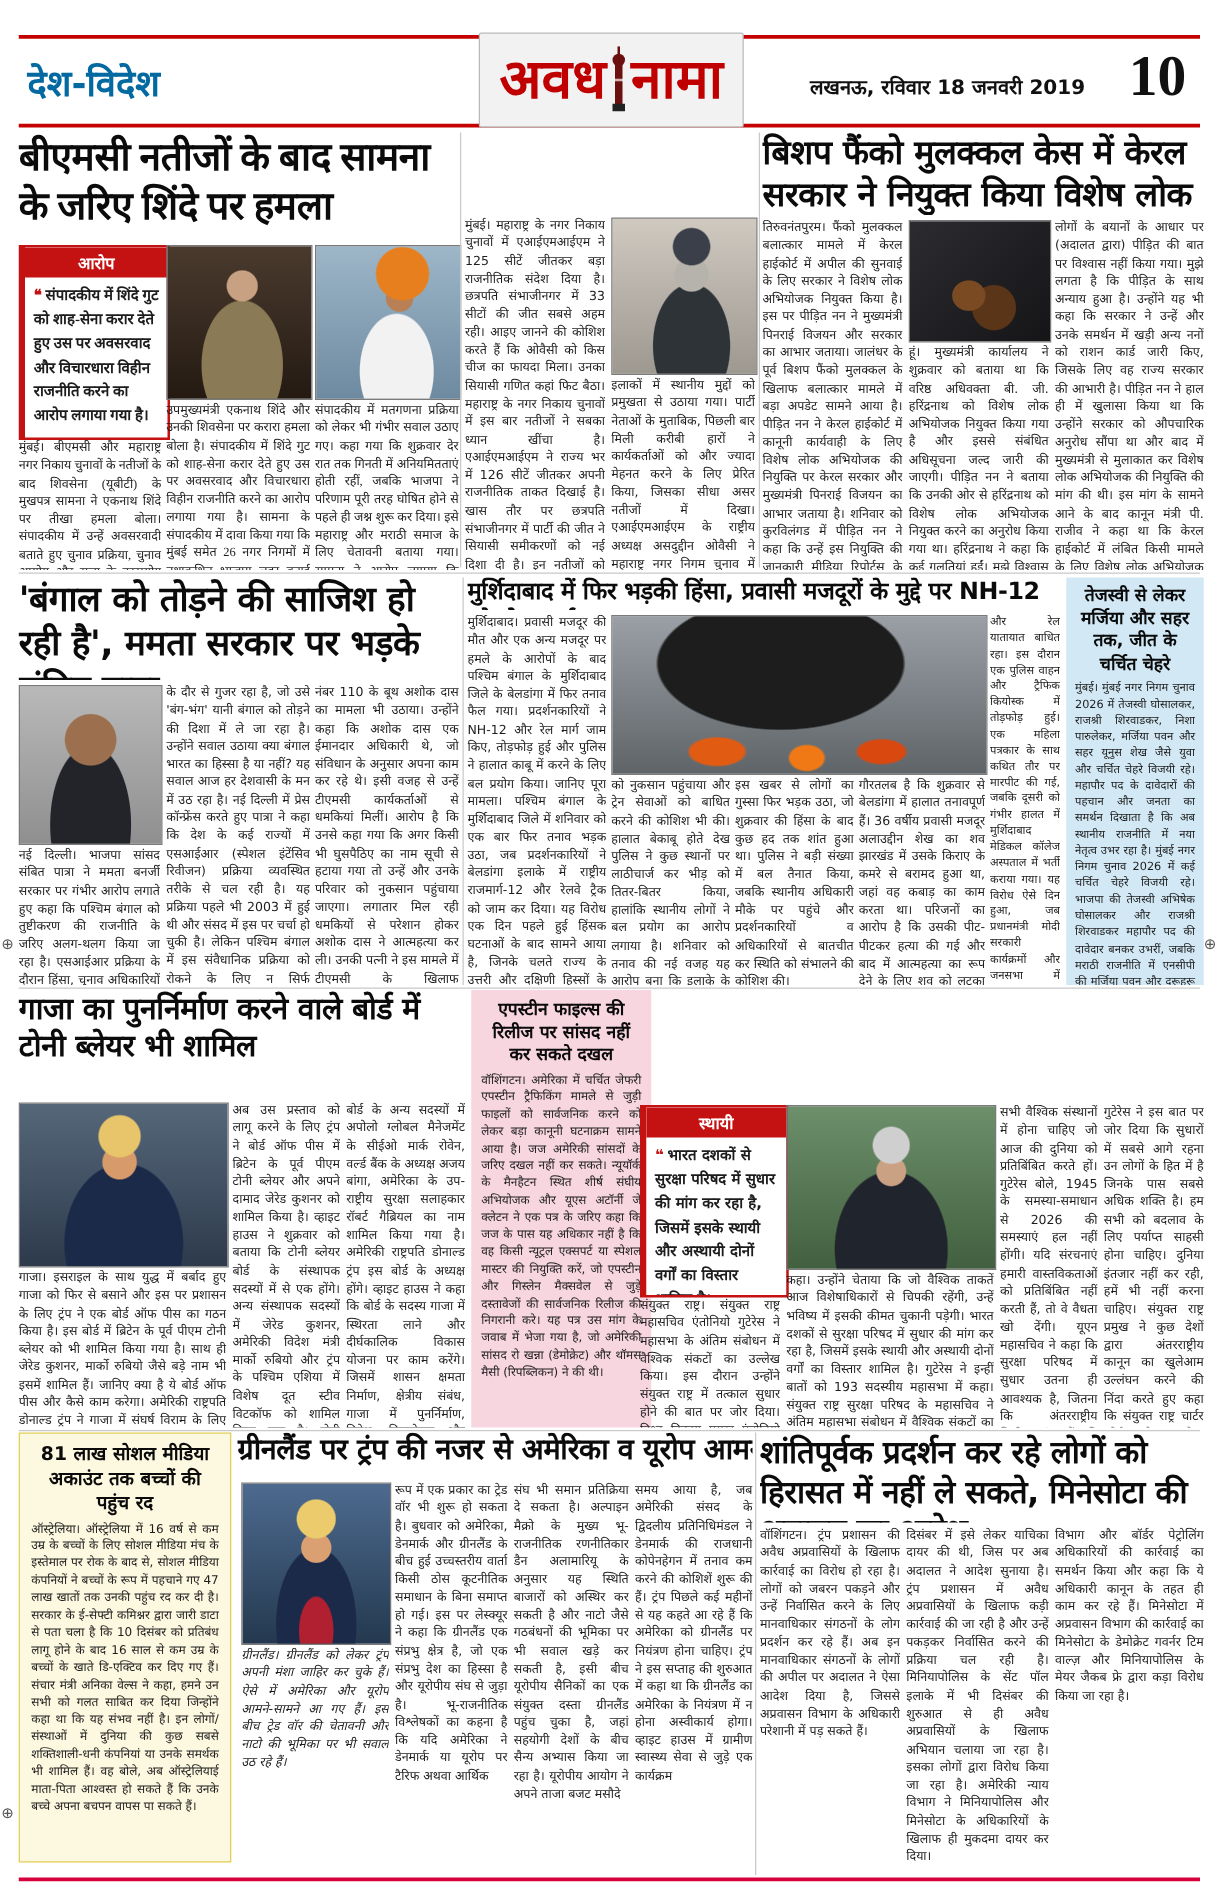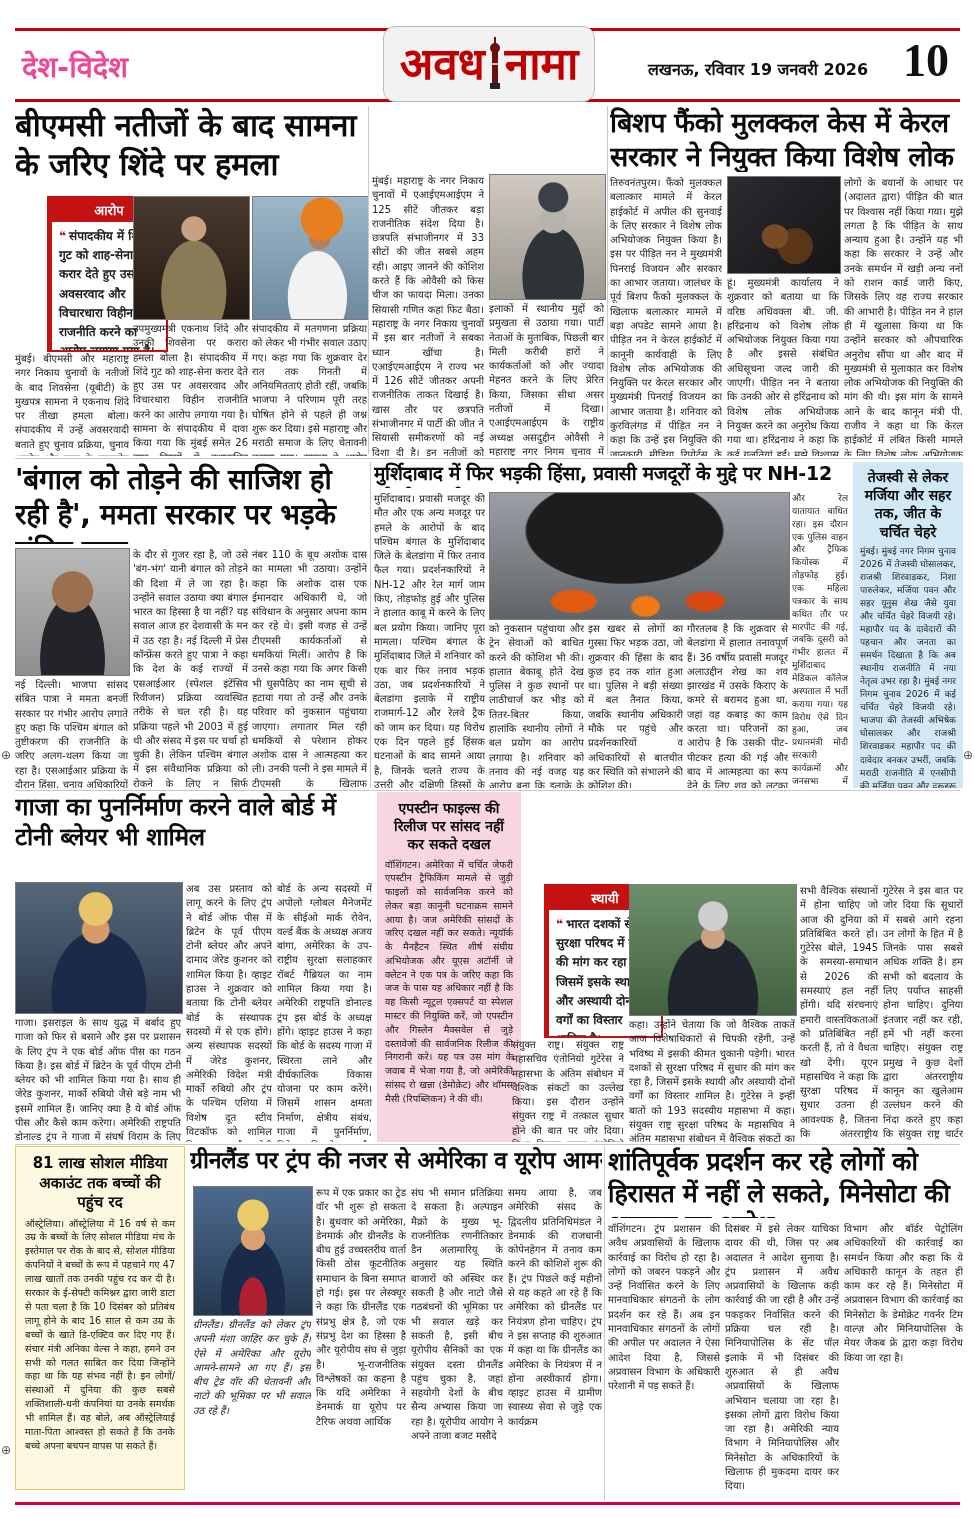--- a/index.html
+++ b/index.html
@@ -5,31 +5,31 @@
   html,body{margin:0;padding:0;background:#ffffff;}
   .page{position:relative;width:975px;height:1519px;background:#fff;overflow:hidden;
         font-family:"DejaVu Sans",sans-serif;color:#1c1c1c;}
   .redline{position:absolute;height:3px;background:#c40000;}
   .hairline-h{position:absolute;height:1px;background:#c9c9c9;}
   .hairline-v{position:absolute;width:1px;background:#c9c9c9;}
   .art{position:absolute;}
   .hl{position:absolute;font-weight:800;color:#0b0b0b;line-height:1.26;letter-spacing:-0.3px;overflow:hidden;}
   .col{position:absolute;overflow:hidden;font-size:10px;line-height:1.43;text-align:justify;color:#1d1d1d;}
   .photo{position:absolute;border:1px solid #7a7a7a;overflow:hidden;}
-  .qbox{position:absolute;border:2px solid #c41111;border-left:5px solid #c41111;background:#fff;overflow:hidden;margin-left:32px;}
+  .qbox{position:absolute;border:2px solid #c41111;border-left:5px solid #c41111;background:#fff;overflow:hidden;}
   .qhead{background:#c41111;color:#fff;text-align:center;font-weight:bold;font-size:13px;padding:3px 0;}
   .qtext{font-weight:bold;font-size:12px;line-height:1.6;padding:5px 7px;text-align:left;}
   .qmark{color:#c41111;font-weight:bold;margin-right:3px;}
   .boxart{position:absolute;overflow:hidden;}
   .box-hl{font-weight:800;text-align:center;line-height:1.3;color:#0b0b0b;}
   .box-body{font-size:9.6px;line-height:1.45;text-align:justify;margin-top:4px;color:#1d1d1d;}
   .masthead-box{position:absolute;left:383px;top:26px;width:210px;height:74px;background:#f2f2f2;
-      border:1px solid #b9b9b9;border-radius:12px;display:flex;align-items:center;justify-content:center;gap:2px;}
+      border:1px solid #b9b9b9;border-radius:2px;display:flex;align-items:center;justify-content:center;gap:2px;}
   .masthead-text{font-size:44px;font-weight:800;color:#c00000;line-height:1;}
-  .section-label{position:absolute;left:22px;top:46px;font-size:29px;font-weight:800;color:#ec4899;}
+  .section-label{position:absolute;left:22px;top:46px;font-size:29px;font-weight:800;color:#0369a1;}
   .dateline{position:absolute;left:648px;top:58px;width:240px;font-size:16px;font-weight:bold;color:#111;}
   .pagenum{position:absolute;left:903px;top:34px;font-size:46px;font-weight:bold;color:#111;
       font-family:"Liberation Serif",serif;}
   .cropmark{position:absolute;font-size:12px;color:#555;}
   
   .ph-uddhav{background:radial-gradient(circle at 52% 26%,#c8a182 0 11%,transparent 12%),
      radial-gradient(ellipse at 52% 78%,#8a7a55 0 38%,transparent 39%),linear-gradient(#4a3a2e,#241a12);}
   .ph-shinde{background:radial-gradient(circle at 60% 18%,#e87f1f 0 17%,transparent 18%),
      radial-gradient(circle at 58% 34%,#b98055 0 10%,transparent 11%),
      radial-gradient(ellipse at 56% 82%,#f2f2f2 0 32%,transparent 33%),linear-gradient(#9db6c8,#6e8aa0);}
@@ -69,28 +69,28 @@
       <svg width="16" height="54" viewBox="0 0 16 54">
           <rect x="5" y="14" width="6" height="34" fill="#6b0f0f"></rect>
           <circle cx="8" cy="11" r="5" fill="#6b0f0f"></circle>
           <rect x="3" y="46" width="10" height="6" fill="#222"></rect>
           <rect x="7" y="0" width="2" height="8" fill="#6b0f0f"></rect>
           <rect x="4" y="26" width="8" height="2" fill="#fff" opacity="0.7"></rect>
         </svg>
     </span>
     <span class="masthead-text">नामा</span>
   </div>
-  <div class="dateline">लखनऊ, रविवार 19 जनवरी 2026</div>
+  <div class="dateline">लखनऊ, रविवार 18 जनवरी 2019</div>
   <div class="pagenum">10</div>
 
   <div class="cropmark" style="left:1px;top:748px;">⊕</div>
   <div class="cropmark" style="left:963px;top:748px;">⊕</div>
   <div class="cropmark" style="left:1px;top:1443px;">⊕</div>
 
-  <div class="art" style="left:15px;top:106px;width:352px;height:350px;">
+  <div class="art" style="left:15px;top:106px;width:352px;height:350px;font-family:Liberation Serif, serif;">
     <div class="hl" style="left:0;top:0;width:352px;height:86px;font-size:31px;">बीएमसी नतीजों के बाद सामना के जरिए शिंदे पर हमला</div>
     <div class="qbox" style="left:0;top:90px;width:114px;height:152px;">
       <div class="qhead">आरोप</div>
       <div class="qtext"><span class="qmark">❝</span><span>संपादकीय में शिंदे गुट को शाह-सेना करार देते हुए उस पर अवसरवाद और विचारधारा विहीन राजनीति करने का आरोप लगाया गया है।</span></div>
     </div>
     <div class="col" style="left:0;top:246px;width:114px;height:104px;">मुंबई। बीएमसी और महाराष्ट्र नगर निकाय चुनावों के नतीजों के बाद शिवसेना (यूबीटी) के मुखपत्र सामना ने एकनाथ शिंदे पर तीखा हमला बोला। संपादकीय में उन्हें अवसरवादी बताते हुए चुनाव प्रक्रिया, चुनाव आयोग और सत्ता के दुरुपयोग पर गंभीर आरोप लगाए गए। महाराष्ट्र के नगर निगम चुनावों में महायुति की बड़ी जीत के बाद सियासी बयानबाजी तेज हो गई है। शिवसेना (उद्धव बालासाहेब ठाकरे गुट) के मुखपत्र 'सामना' ने</div>
     <div class="photo ph-uddhav" style="left:118px;top:90px;width:115px;height:122px;"></div>
     <div class="photo ph-shinde" style="left:237px;top:90px;width:115px;height:122px;"></div>
     <div class="col" style="left:118px;top:216px;width:115px;height:134px;">उपमुख्यमंत्री एकनाथ शिंदे और उनकी शिवसेना पर करारा हमला बोला है। संपादकीय में शिंदे गुट को शाह-सेना करार देते हुए उस पर अवसरवाद और विचारधारा विहीन राजनीति करने का आरोप लगाया गया है। सामना के संपादकीय में दावा किया गया कि मुंबई समेत 26 नगर निगमों में तथाकथित भाजपा लहर बनाई गई और उसी के सहारे शाह-सेना जैसी अवसरवादी ताकतें सत्ता तक पहुंचीं। लेख में कहा गया कि शिवसेना (यूबीटी)-मनसे गठबंधन ने कड़ी टक्कर दी, लेकिन सरकार और चुनाव आयोग के कथित मनमाने रवैये ने परिणाम प्रभावित किए।</div>
     <div class="col" style="left:237px;top:216px;width:115px;height:134px;">संपादकीय में मतगणना प्रक्रिया को लेकर भी गंभीर सवाल उठाए गए। कहा गया कि शुक्रवार देर रात तक गिनती में अनियमितताएं होती रहीं, जबकि भाजपा ने परिणाम पूरी तरह घोषित होने से पहले ही जश्न शुरू कर दिया। इसे महाराष्ट्र और मराठी समाज के लिए चेतावनी बताया गया। सामना ने आरोप लगाया कि भ्रष्टाचार, ड्रग स्कैम, ईवीएम में हेरफेर, धन वितरण और फर्जी व दोहरे मतदान के सहारे चुनाव को प्रभावित किया गया। प्रधानमंत्री नरेंद्र मोदी के अमृत काल पर तंज कसते हुए सामना ने कहा कि न तो चुनाव निष्पक्ष हो रहे हैं और न ही न्याय मिल रहा है।</div>

